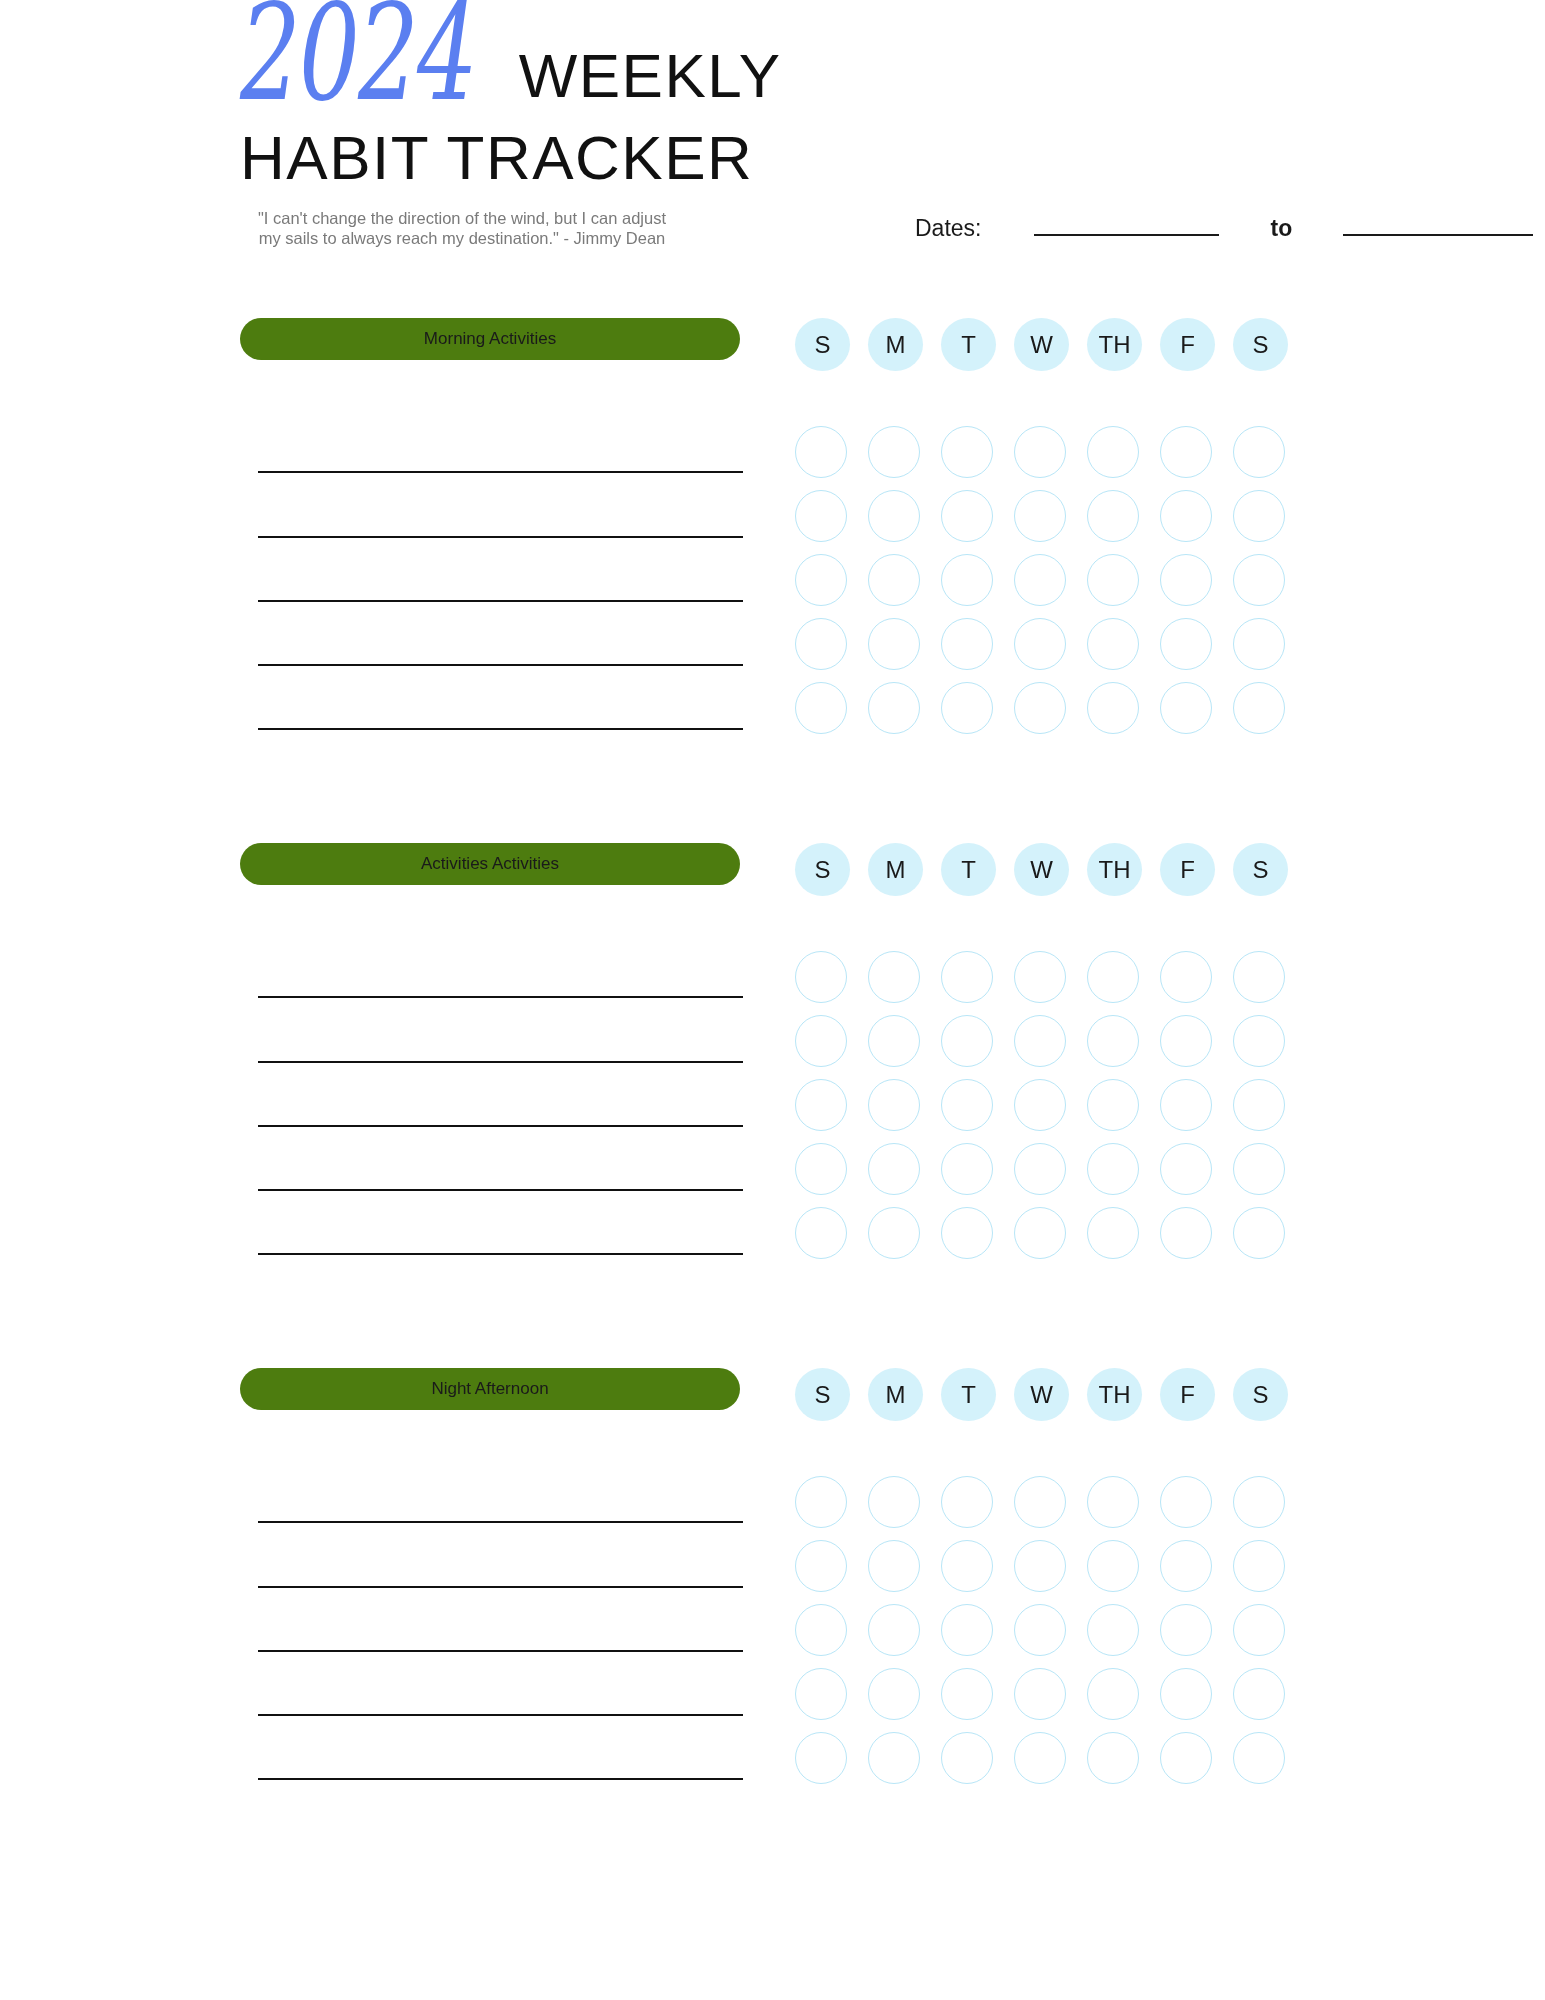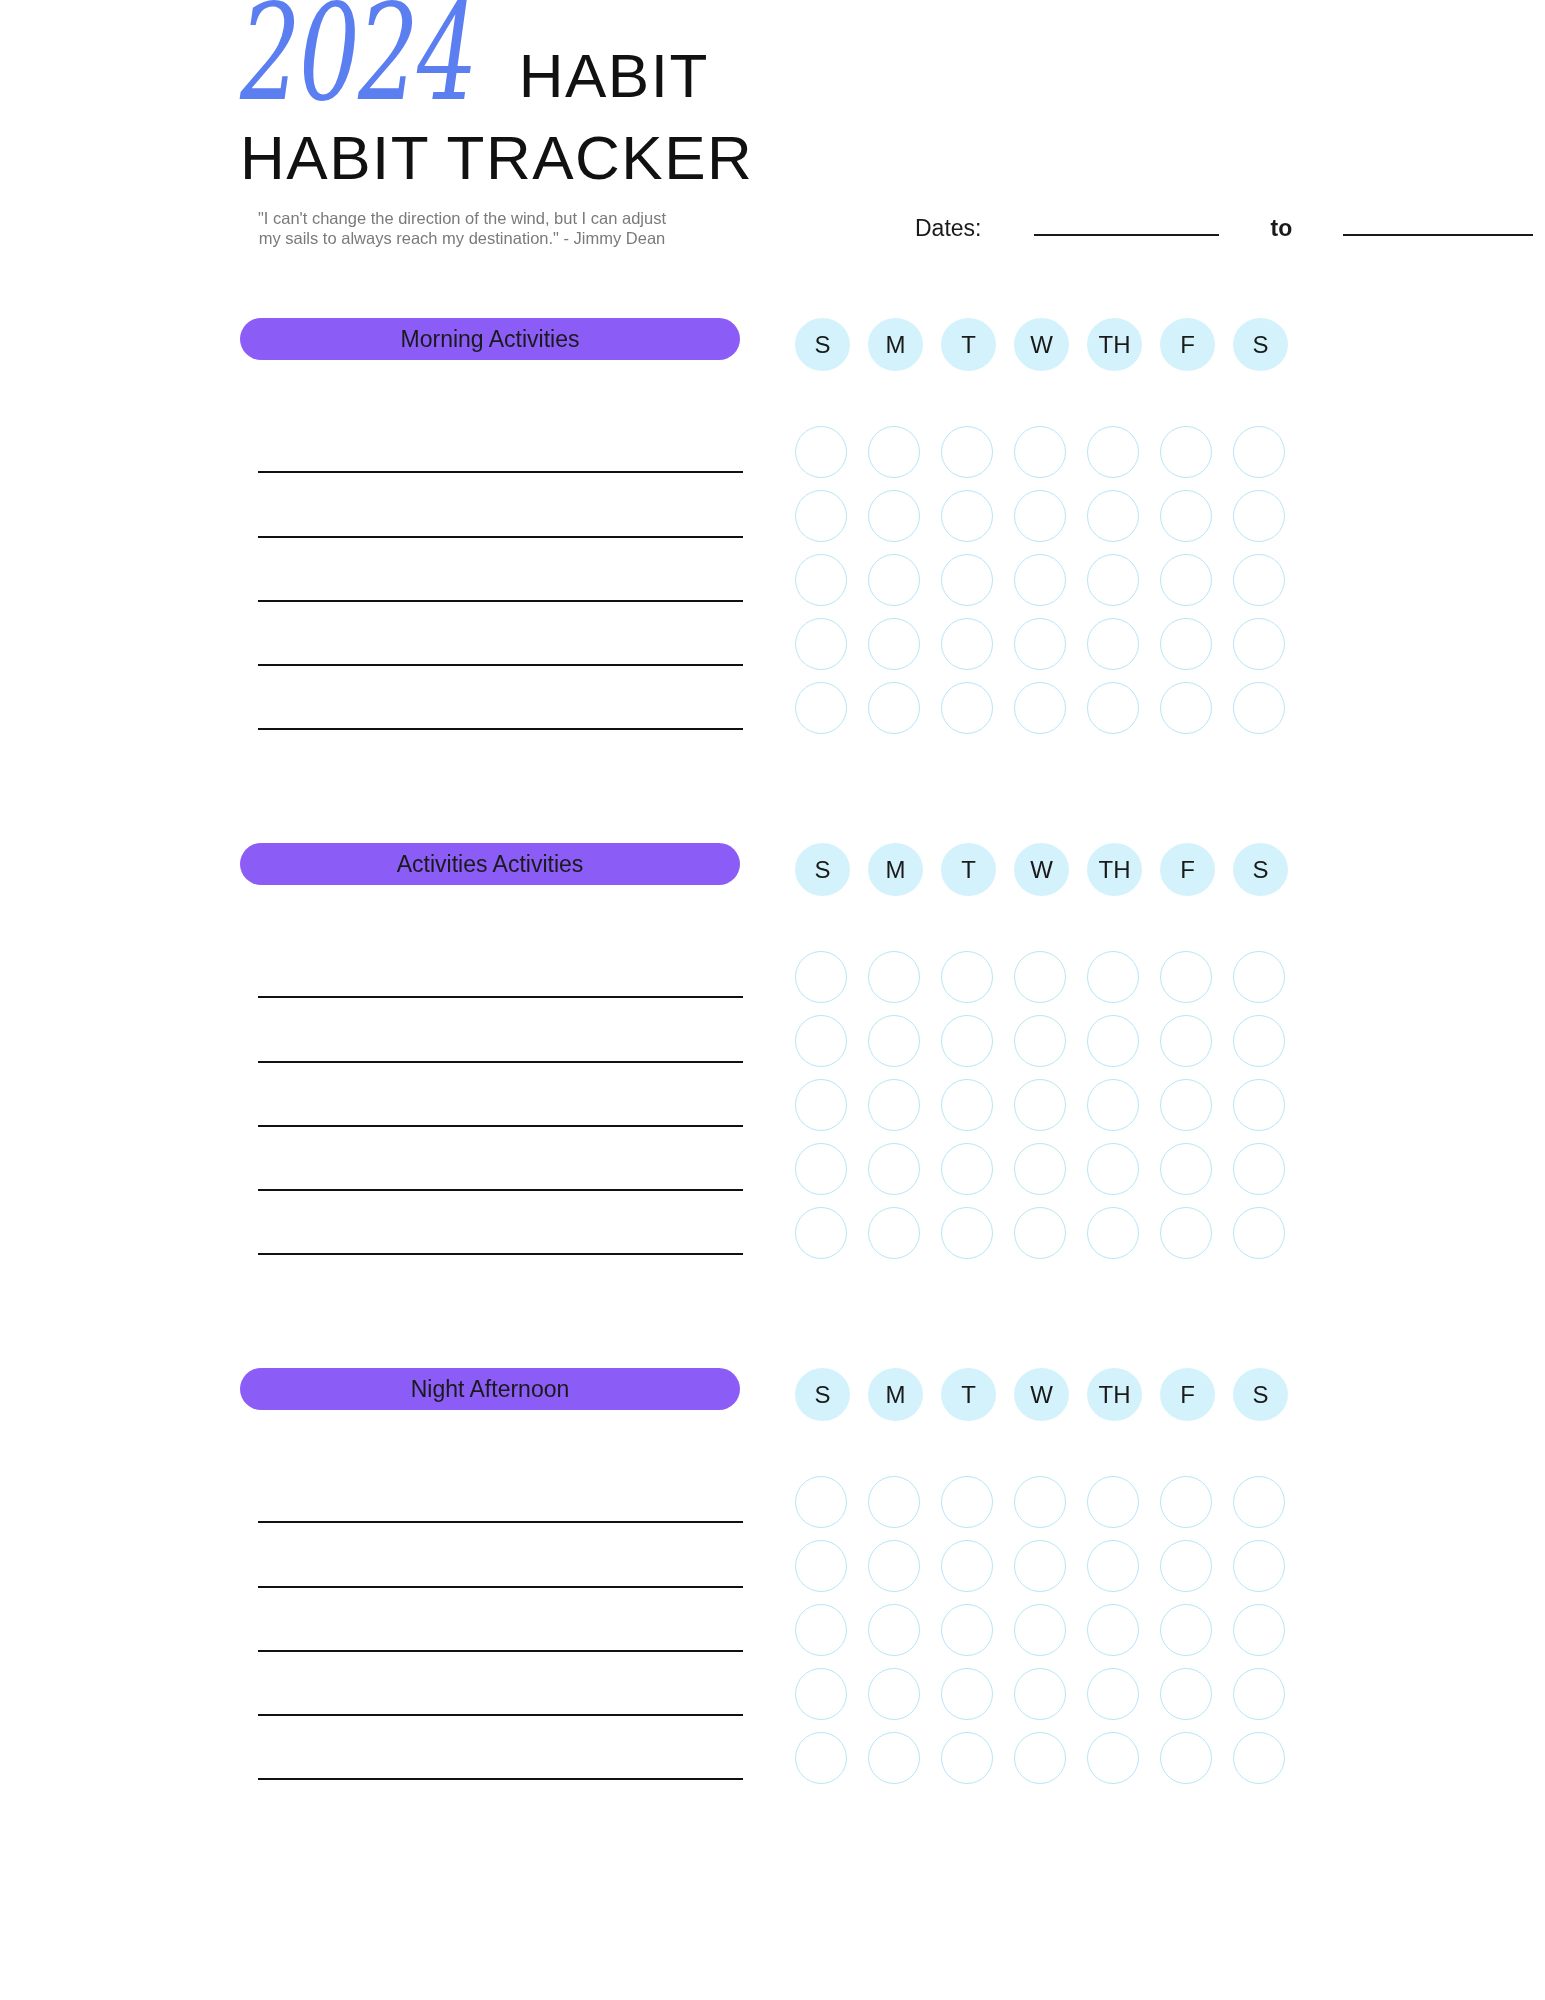--- a/index.html
+++ b/index.html
@@ -111,26 +111,26 @@
   #section-0 { top: 318px; }
   #section-1 { top: 843px; }
   #section-2 { top: 1368px; }
 
   .pill {
     position: absolute;
     left: 180px;
     top: 0px;
     width: 500px;
     height: 42px;
-    background: #8b5cf6;
+    background: #4d7c0f;
     border-radius: 21px;
     display: flex;
     align-items: center;
     justify-content: center;
-    font-size: 23px;
+    font-size: 17px;
     font-weight: 400;
     color: #1a1a1a;
     text-align: right;
   }
 
   .lines {
     position: absolute;
     left: 198px;
     top: 0px;
     width: 485px;
@@ -199,21 +199,21 @@
   }
 </style>
 </head>
 <body>
 
 <div class="page">
 
   <div class="header">
     <div class="title-row">
       <div class="year">2024</div>
-      <div class="title-word">HABIT</div>
+      <div class="title-word">WEEKLY</div>
     </div>
     <div class="title-line2">HABIT TRACKER</div>
   </div>
 
   <div class="quote">"I can't change the direction of the wind, but I can adjust my sails to always reach my destination." - Jimmy Dean</div>
 
   <div class="dates-row">
     <span class="dates-label">Dates:</span>
     <span class="date-blank"></span>
     <span class="dates-to">to</span>

